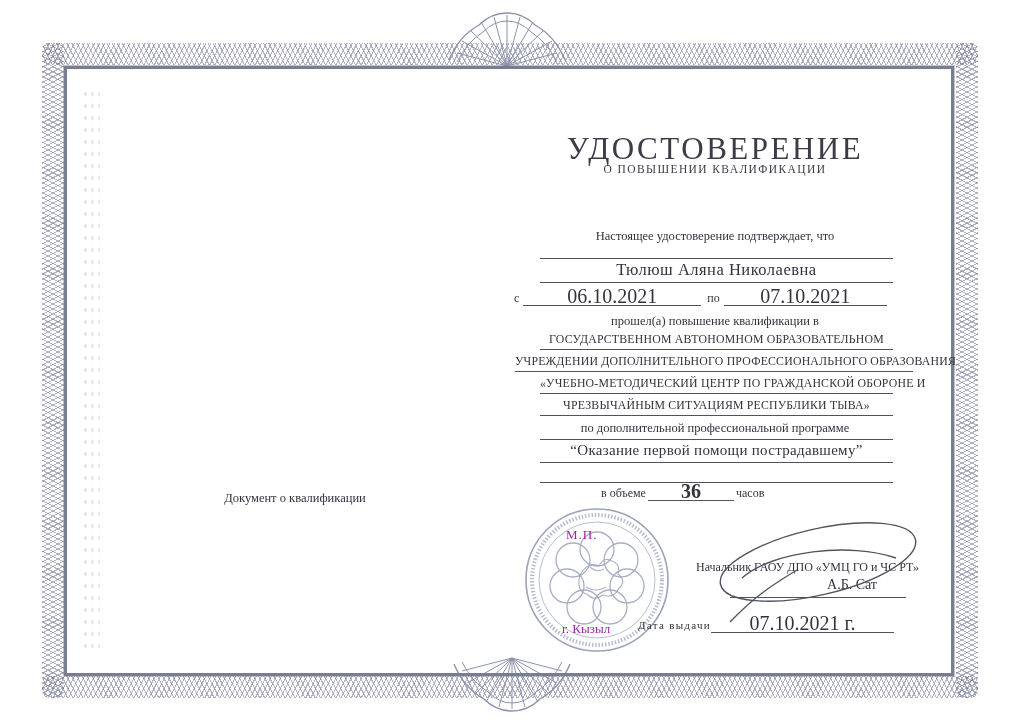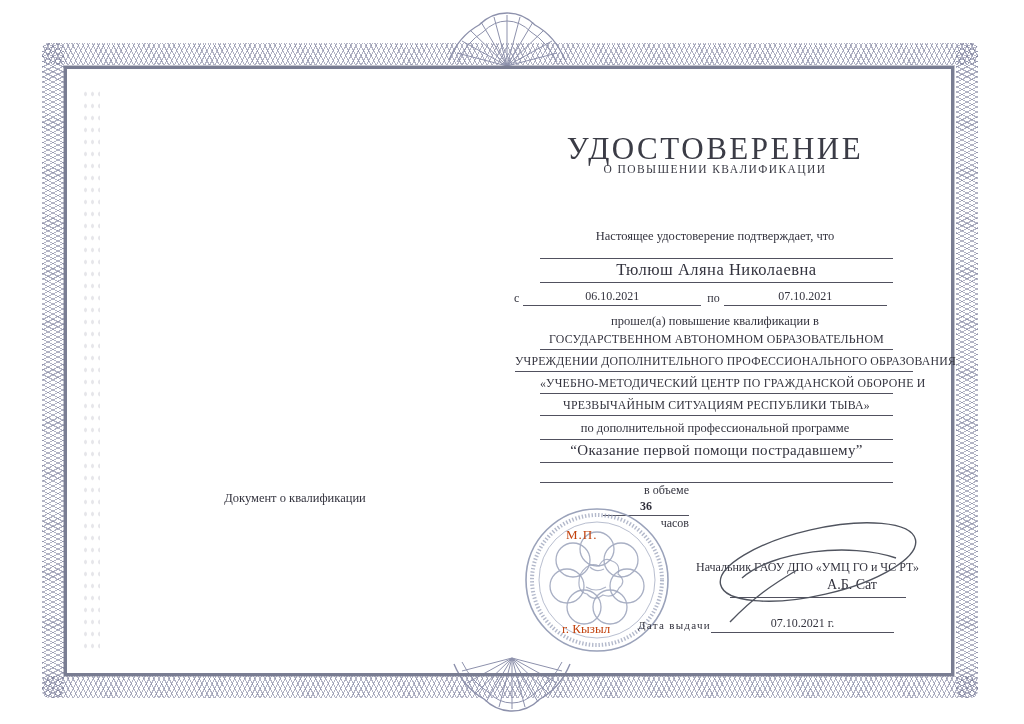--- a/index.html
+++ b/index.html
@@ -38,24 +38,24 @@
   .abs{position:absolute;white-space:nowrap;}
   .ctr{text-align:center;}
   .uline{border-bottom:1.4px solid #51515f;}
   .title{font-size:31px;letter-spacing:2.5px;color:#3b3c46;}
   .subtitle{font-size:11.5px;letter-spacing:1.4px;color:#3b3c46;}
   .small{font-size:12.5px;}
   .orgline{font-size:11.8px;letter-spacing:.2px;}
   .name{font-size:16.5px;letter-spacing:.5px;}
   .program{font-size:15px;letter-spacing:.3px;}
   .slot{display:inline-block;border-bottom:1.4px solid #51515f;text-align:center;
-        font-size:12px;vertical-align:bottom;line-height:17px;}
+        font-size:20px;vertical-align:bottom;line-height:17px;}
   .lbl{font-size:12px;line-height:15px;}
   .row{display:flex;align-items:flex-end;}
-  .sealtext{color:#c2410c;text-align:center;}
+  .sealtext{color:#a21caf;text-align:center;}
   svg{display:block;}
 </style>
 </head>
 <body>
 
 <div class="page">
 
   <div class="band h band-top"></div>
   <div class="band h band-bottom"></div>
   <div class="band v band-left"></div>
@@ -101,21 +101,21 @@
   <div class="abs ctr orgline uline" style="left:540px;top:332px;width:353px;padding-bottom:2px;">ГОСУДАРСТВЕННОМ АВТОНОМНОМ ОБРАЗОВАТЕЛЬНОМ</div>
   <div class="abs ctr orgline uline" style="left:515px;top:354px;width:398px;padding-bottom:2px;">УЧРЕЖДЕНИИ ДОПОЛНИТЕЛЬНОГО ПРОФЕССИОНАЛЬНОГО ОБРАЗОВАНИЯ</div>
   <div class="abs ctr orgline uline" style="left:540px;top:376px;width:353px;padding-bottom:2px;">«УЧЕБНО-МЕТОДИЧЕСКИЙ ЦЕНТР  ПО ГРАЖДАНСКОЙ ОБОРОНЕ И</div>
   <div class="abs ctr orgline uline" style="left:540px;top:398px;width:353px;padding-bottom:2px;">ЧРЕЗВЫЧАЙНЫМ СИТУАЦИЯМ РЕСПУБЛИКИ ТЫВА»</div>
 
   <div class="abs ctr small" style="left:520px;top:421px;width:390px;">по дополнительной профессиональной программе</div>
   <div class="abs" style="left:540px;top:439px;width:353px;border-top:1.4px solid #51515f;"></div>
   <div class="abs ctr program uline" style="left:540px;top:442px;width:353px;padding-bottom:3px;">“Оказание первой помощи пострадавшему”</div>
   <div class="abs" style="left:540px;top:482px;width:353px;border-top:1.4px solid #51515f;"></div>
 
-  <div class="abs row" style="left:601px;top:483px;flex-direction:column;">
+  <div class="abs row" style="left:601px;top:483px;">
     <span class="lbl">в объеме</span>
     <span class="slot" style="width:86px;margin-left:2px;font-weight:bold;">36</span>
     <span class="lbl" style="margin-left:2px;">часов</span>
   </div>
 
   <div class="abs ctr small" style="left:200px;top:491px;width:190px;">Документ о квалификации</div>
 
 
   <div class="abs" style="left:520px;top:503px;">
     <svg width="154" height="152" viewBox="0 0 154 152" fill="none" stroke="#9aa2ba">

